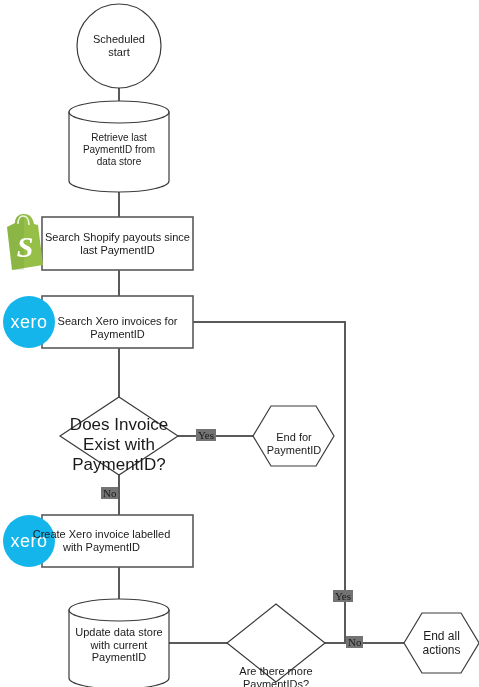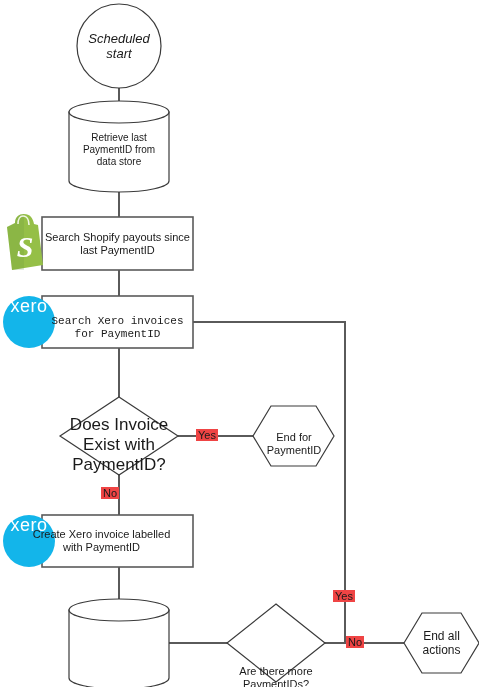--- a/index.html
+++ b/index.html
@@ -3,24 +3,24 @@
 <meta charset="utf-8">
 <title>Flowchart</title>
 <style>
   html,body{margin:0;padding:0;background:#ffffff;}
   body{width:479px;height:687px;overflow:hidden;
        font-family:"Liberation Sans","DejaVu Sans",sans-serif;color:#1a1a1a;}
   #canvas{position:relative;width:479px;height:687px;}
   svg.layer{position:absolute;left:0;top:0;width:479px;height:687px;}
   .node-text{position:absolute;display:flex;align-items:center;justify-content:center;
              text-align:center;line-height:1.18;pointer-events:none;}
-  .edge-label{position:absolute;font-size:11px;color:#1a1a1a;background:#ef4444;
-              padding:0 2px;line-height:1.1;white-space:nowrap;}
+  .edge-label{position:absolute;font-size:11px;color:#1a1a1a;background:#737373;
+              padding:0 2px;line-height:1.1;white-space:nowrap;font-family:Liberation Serif, serif;}
   .logo{position:absolute;}
-  .xero-circle{border-radius:50%;display:flex;justify-content:center;}
+  .xero-circle{border-radius:50%;display:flex;align-items:center;justify-content:center;}
   .xero-word{color:#ffffff;font-size:18px;letter-spacing:0.5px;font-family:"Liberation Sans",sans-serif;}
 </style>
 </head>
 <body>
 
 <div id="canvas">
 
   <svg class="layer" viewBox="0 0 479 687">
     <g fill="none" stroke="#5a5a5a" stroke-width="2">
 
@@ -82,34 +82,35 @@
   </div>
 
   <div class="logo xero-circle" style="left:3px;top:296px;width:52px;height:52px;background:#13b5ea;">
     <span class="xero-word">xero</span>
   </div>
 
   <div class="logo xero-circle" style="left:3px;top:515px;width:52px;height:52px;background:#13b5ea;">
     <span class="xero-word">xero</span>
   </div>
 
-  <div class="node-text" style="left:82px;top:20px;width:74px;height:52px;font-size:13px;font-style:italic;">Scheduled start</div>
+  <div class="node-text" style="left:82px;top:20px;width:74px;height:52px;font-size:11px;">Scheduled start</div>
 
   <div class="node-text" style="left:74px;top:115px;width:90px;height:70px;font-size:10px;">Retrieve last PaymentID from data store</div>
 
   <div class="node-text" style="left:44px;top:217px;width:147px;height:53px;font-size:11px;">Search Shopify payouts since last PaymentID</div>
 
-  <div class="node-text" style="left:44px;top:296px;width:147px;height:64px;font-size:11px;font-family:Liberation Mono, monospace;">Search Xero invoices for PaymentID</div>
+  <div class="node-text" style="left:44px;top:296px;width:147px;height:64px;font-size:11px;">Search Xero invoices for PaymentID</div>
 
   <div class="node-text" style="left:57px;top:425px;width:124px;height:40px;font-size:17px;">Does Invoice Exist with PaymentID?</div>
 
   <div class="node-text" style="left:258px;top:416px;width:72px;height:40px;font-size:11px;margin-top:8px;">End for PaymentID</div>
 
   <div class="node-text" style="left:28px;top:515px;width:147px;height:52px;font-size:11px;">Create Xero invoice labelled with PaymentID</div>
 
+  <div class="node-text" style="left:74px;top:612px;width:90px;height:66px;font-size:11px;">Update data store with current PaymentID</div>
 
   <div class="node-text" style="left:229px;top:623px;width:94px;height:40px;font-size:11px;margin-top:35px;">Are there more PaymentIDs?</div>
 
   <div class="node-text" style="left:404px;top:623px;width:75px;height:40px;font-size:12px;">End all actions</div>
 
   <div class="edge-label" style="left:196px;top:429px;">Yes</div>
 
   <div class="edge-label" style="left:101px;top:487px;">No</div>
 
   <div class="edge-label" style="left:333px;top:590px;">Yes</div>

